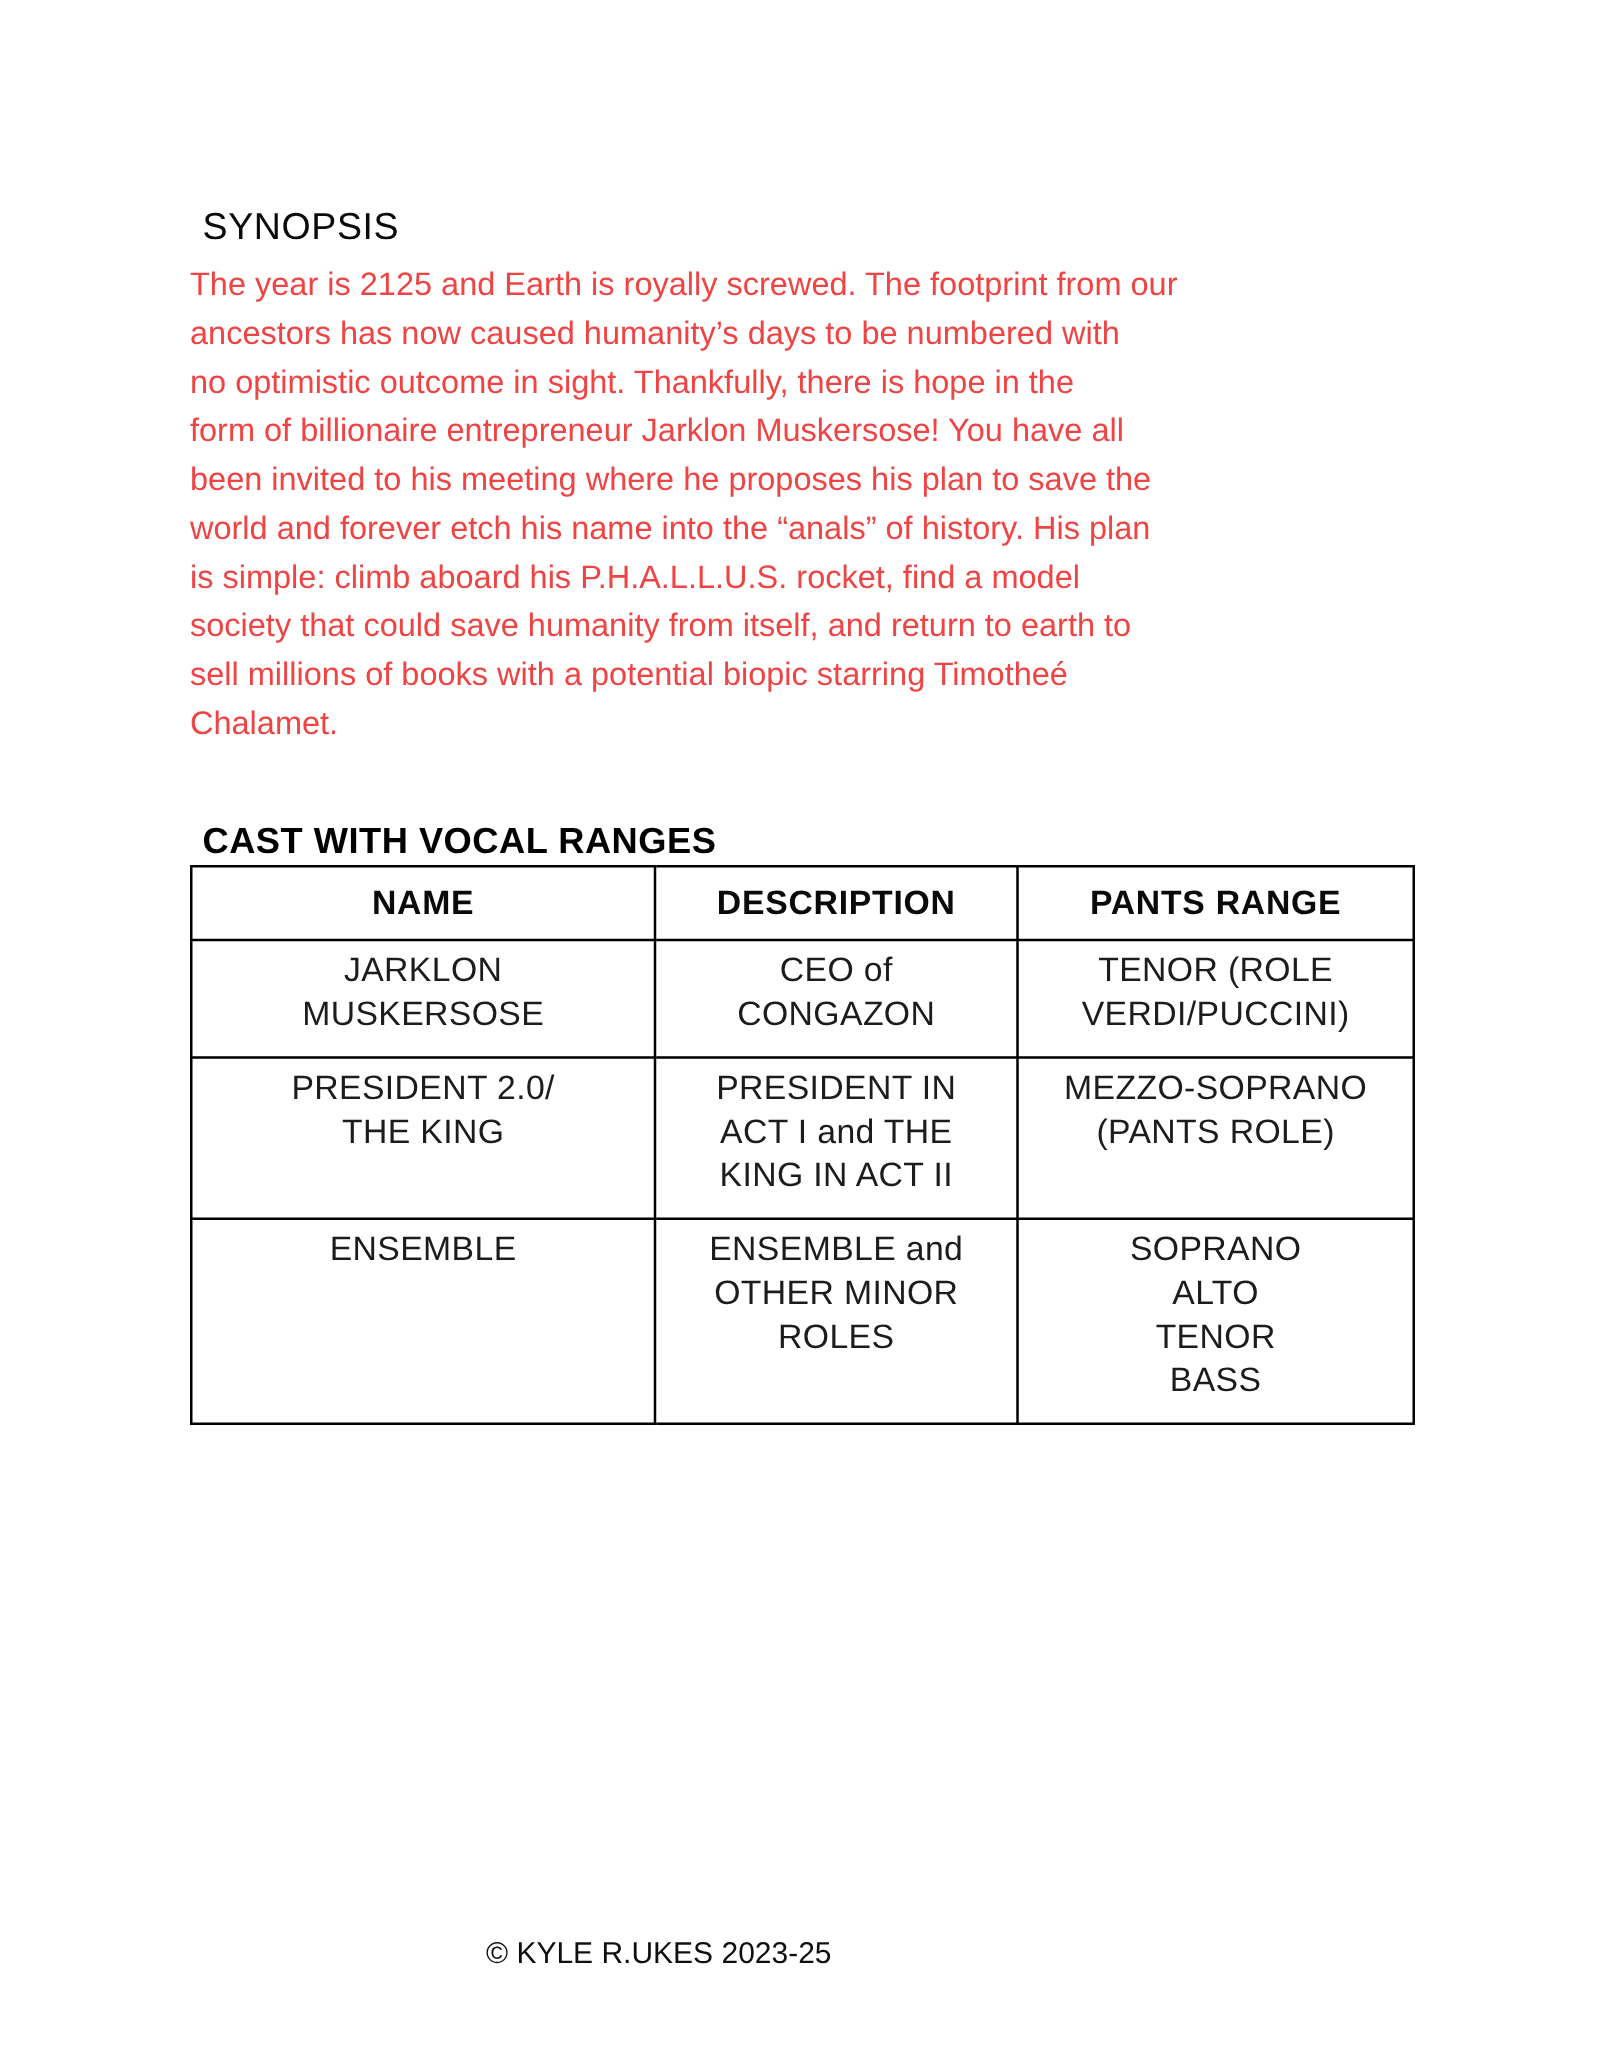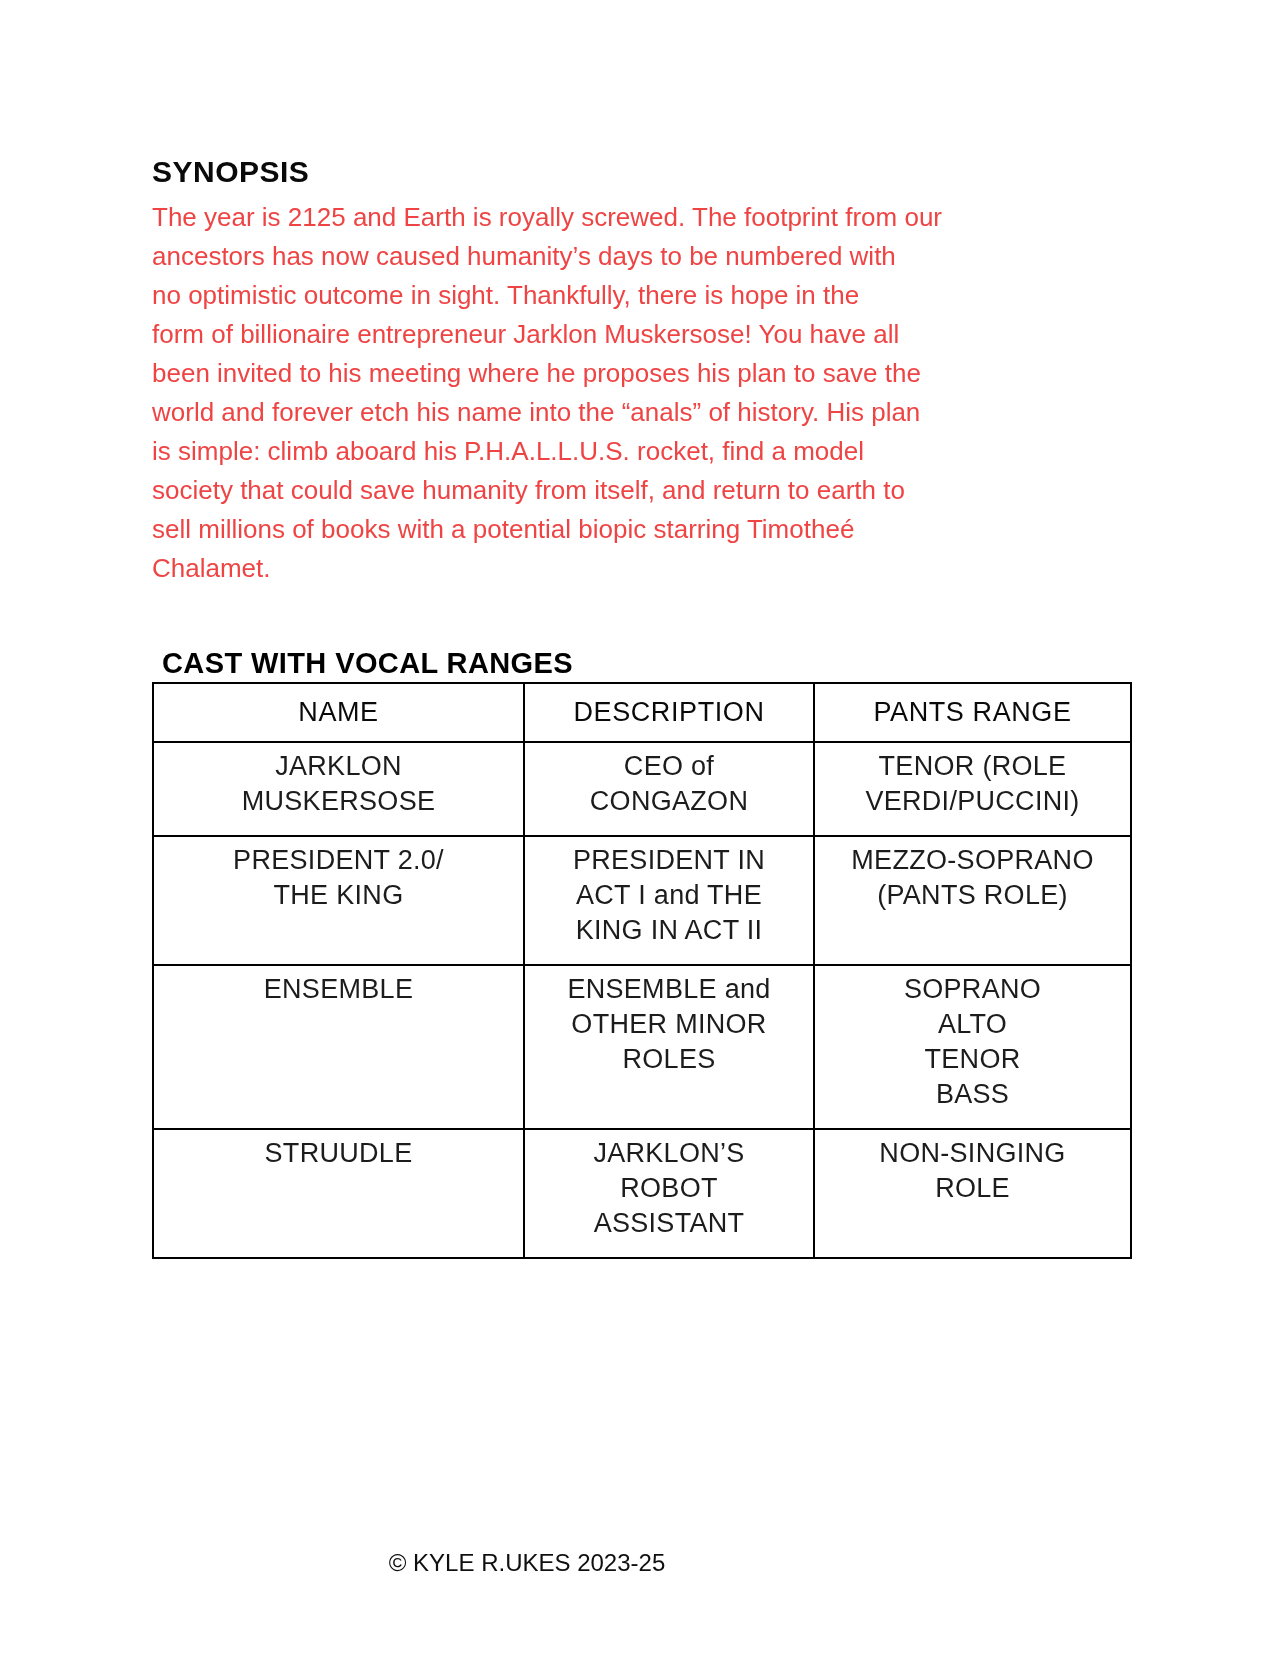--- a/index.html
+++ b/index.html
@@ -15,24 +15,24 @@
     position: relative;
     overflow: hidden;
   }
   .content {
     position: absolute;
     left: 152px;
     top: 156px;
     width: 978px;
   }
   .synopsis-title {
-    margin: 0;
+    margin: 10px;
     font-size: 30px;
     line-height: 32px;
-    font-weight: 700;
+    font-weight: 400;
     letter-spacing: 0.5px;
     color: #0a0a0a;
   }
   .synopsis-body {
     margin: 10px 0 0 0;
     font-size: 26px;
     line-height: 39px;
     white-space: pre-line;
     color: #ef4444;
   }
@@ -52,21 +52,21 @@
   }
   .cast-table th,
   .cast-table td {
     border: 2px solid #000000;
   }
   .cast-table thead th {
     height: 55px;
     vertical-align: middle;
     text-align: center;
     font-size: 27px;
-    font-weight: 400;
+    font-weight: 700;
     letter-spacing: 0.6px;
     color: #0a0a0a;
   }
   .cast-table td {
     vertical-align: top;
     text-align: center;
     padding: 6px 6px 16px 6px;
     font-size: 27px;
     line-height: 35px;
     font-weight: 400;
@@ -145,27 +145,19 @@
         <tr class="row-3">
           <td>ENSEMBLE</td>
           <td>ENSEMBLE and
 OTHER MINOR
 ROLES</td>
           <td>SOPRANO
 ALTO
 TENOR
 BASS</td>
         </tr>
-        <tr class="row-4">
-          <td>STRUUDLE</td>
-          <td>JARKLON’S
-ROBOT
-ASSISTANT</td>
-          <td>NON-SINGING
-ROLE</td>
-        </tr>
       </tbody>
     </table>
   </section>
 
 </div>
 
 <div class="footer">© KYLE R.UKES 2023-25</div>
 
 </body></html>

